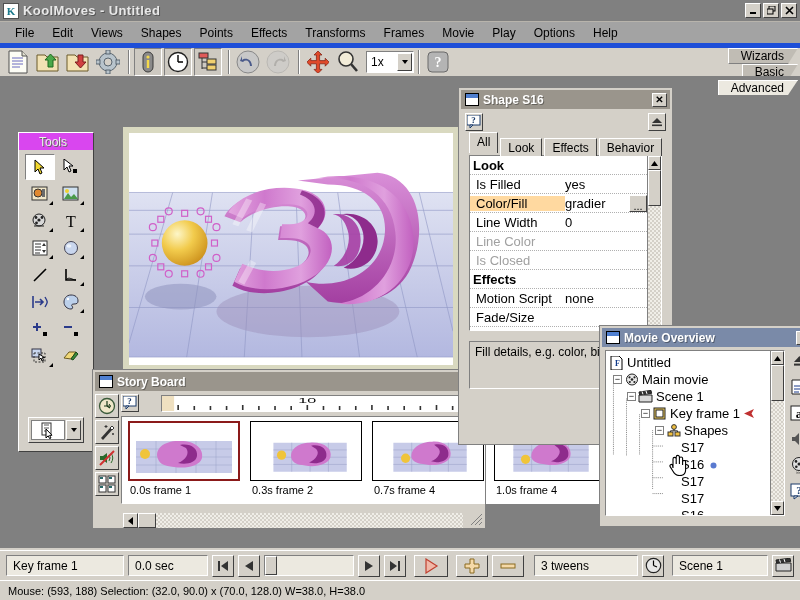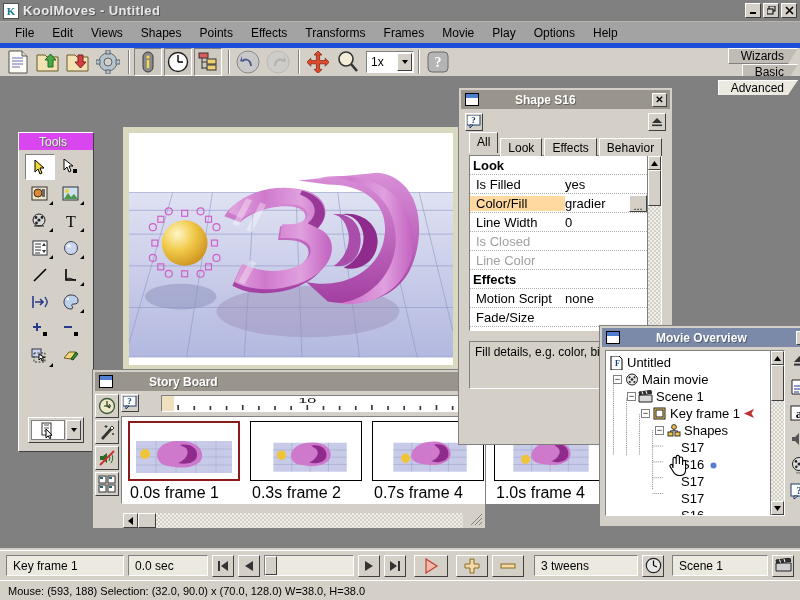--- a/index.html
+++ b/index.html
@@ -161,21 +161,20 @@
     position: absolute; left: 459px; top: 12px; width: 213px; height: 356px;
     background: #d4d0c8;
     border: 2px solid #d4d0c8;
     box-shadow: 1px 1px 0 #404040;
     outline: 1px solid #808080;
   }
   .dlg-cap {
     height: 19px; background: #7a8aa8; display: flex; align-items: center;
     color: #fff; font-weight: bold; font-size: 12px;
     padding: 0 2px;
-    gap: 32px;
   }
   .dlg-cap.grey { background: #9a958c; }
   .cap-ico {
     width: 14px; height: 13px; background: #fff; border: 1px solid #000;
     margin: 0 4px 0 2px; flex: none;
     background: linear-gradient(to bottom, #4f7fd0 0 35%, #ffffff 35% 100%);
   }
   .cap-txt { flex: 1; text-shadow: 1px 1px 0 rgba(0,0,0,.35); }
   .cap-x {
     width: 15px; height: 14px; background: #d4d0c8; color: #000;
@@ -256,21 +255,21 @@
   .frames-area {
     margin-top: 3px; height: 88px; background: #fff;
     border: 1px solid #808080; border-right-color:#fff; border-bottom-color:#fff;
     display: flex; padding: 4px 0 0 6px; gap: 10px; overflow: hidden;
   }
   .fr { width: 112px; }
   .fr-thumb {
     height: 60px; background: #fff; border: 1px solid #000; overflow:hidden; position: relative;
   }
   .fr.sel .fr-thumb { border: 2px solid #8b1a1a; }
-  .fr-lbl { font-size: 16px; padding-top: 3px; padding-left: 2px; }
+  .fr-lbl { font-size: 11px; padding-top: 3px; padding-left: 2px; }
   .sb-hscroll {
     height: 15px; margin: 2px 20px 0 28px; display: flex; align-items: stretch;
   }
   .hs-arr { width: 15px; background: #d4d0c8; border: 1px solid #fff; border-right-color:#404040; border-bottom-color:#404040; display:flex;align-items:center;justify-content:center;}
   .hs-thumb { width: 18px; background: #d4d0c8; border: 1px solid #fff; border-right-color:#404040; border-bottom-color:#404040; }
   .hs-track { flex: 1; background-image: repeating-conic-gradient(#d4d0c8 0 25%, #f0eee8 0 50%); background-size: 4px 4px; }
 
   
   .mo {
     position: absolute; left: 600px; top: 250px; width: 216px; height: 200px;
@@ -903,25 +902,25 @@
           <div class="prow selrow">
             <div class="pk">Color/Fill</div>
             <div class="pv">gradier</div>
             <div class="ell-btn">...</div>
           </div>
           <div class="prow">
             <div class="pk">Line Width</div>
             <div class="pv">0</div>
           </div>
           <div class="prow dim">
+            <div class="pk">Line Color</div>
+            <div class="pv"></div>
+          </div>
+          <div class="prow dim">
             <div class="pk">Is Closed</div>
-            <div class="pv"></div>
-          </div>
-          <div class="prow dim">
-            <div class="pk">Line Color</div>
             <div class="pv"></div>
           </div>
           <div class="prow hdr">
             <div class="pk">Effects</div>
             <div class="pv"></div>
           </div>
           <div class="prow">
             <div class="pk">Motion Script</div>
             <div class="pv">none</div>
           </div>

